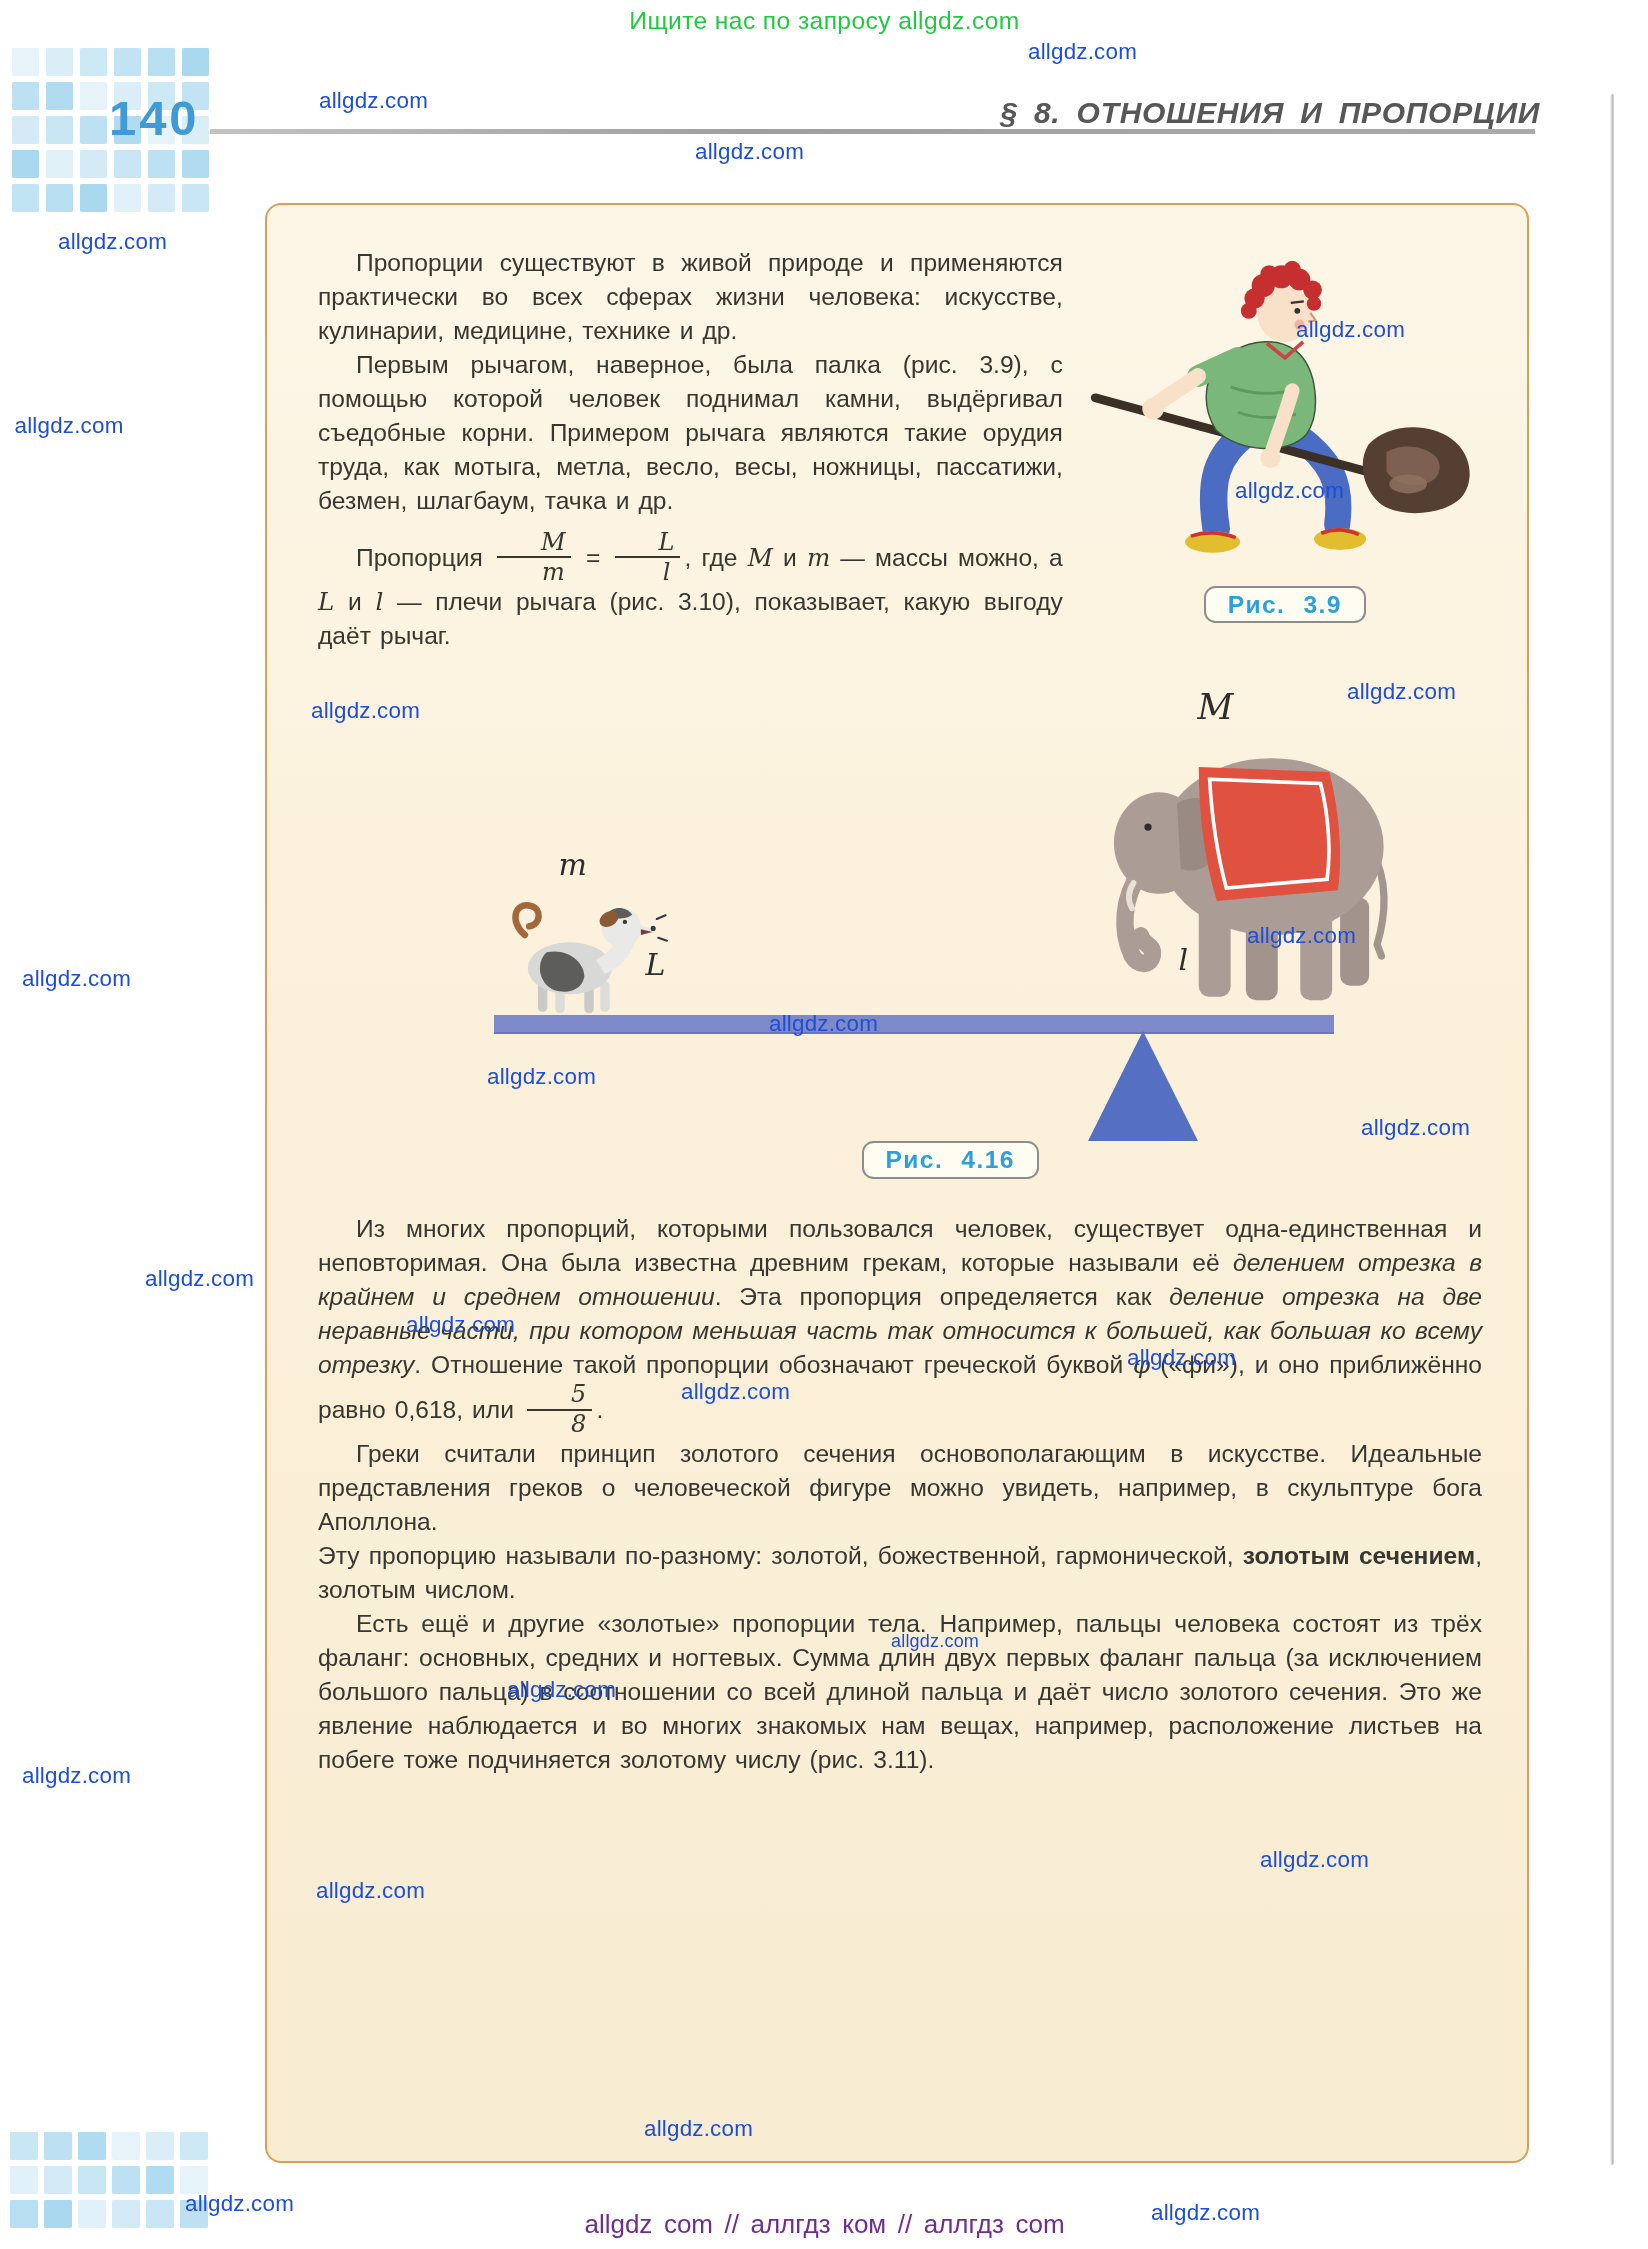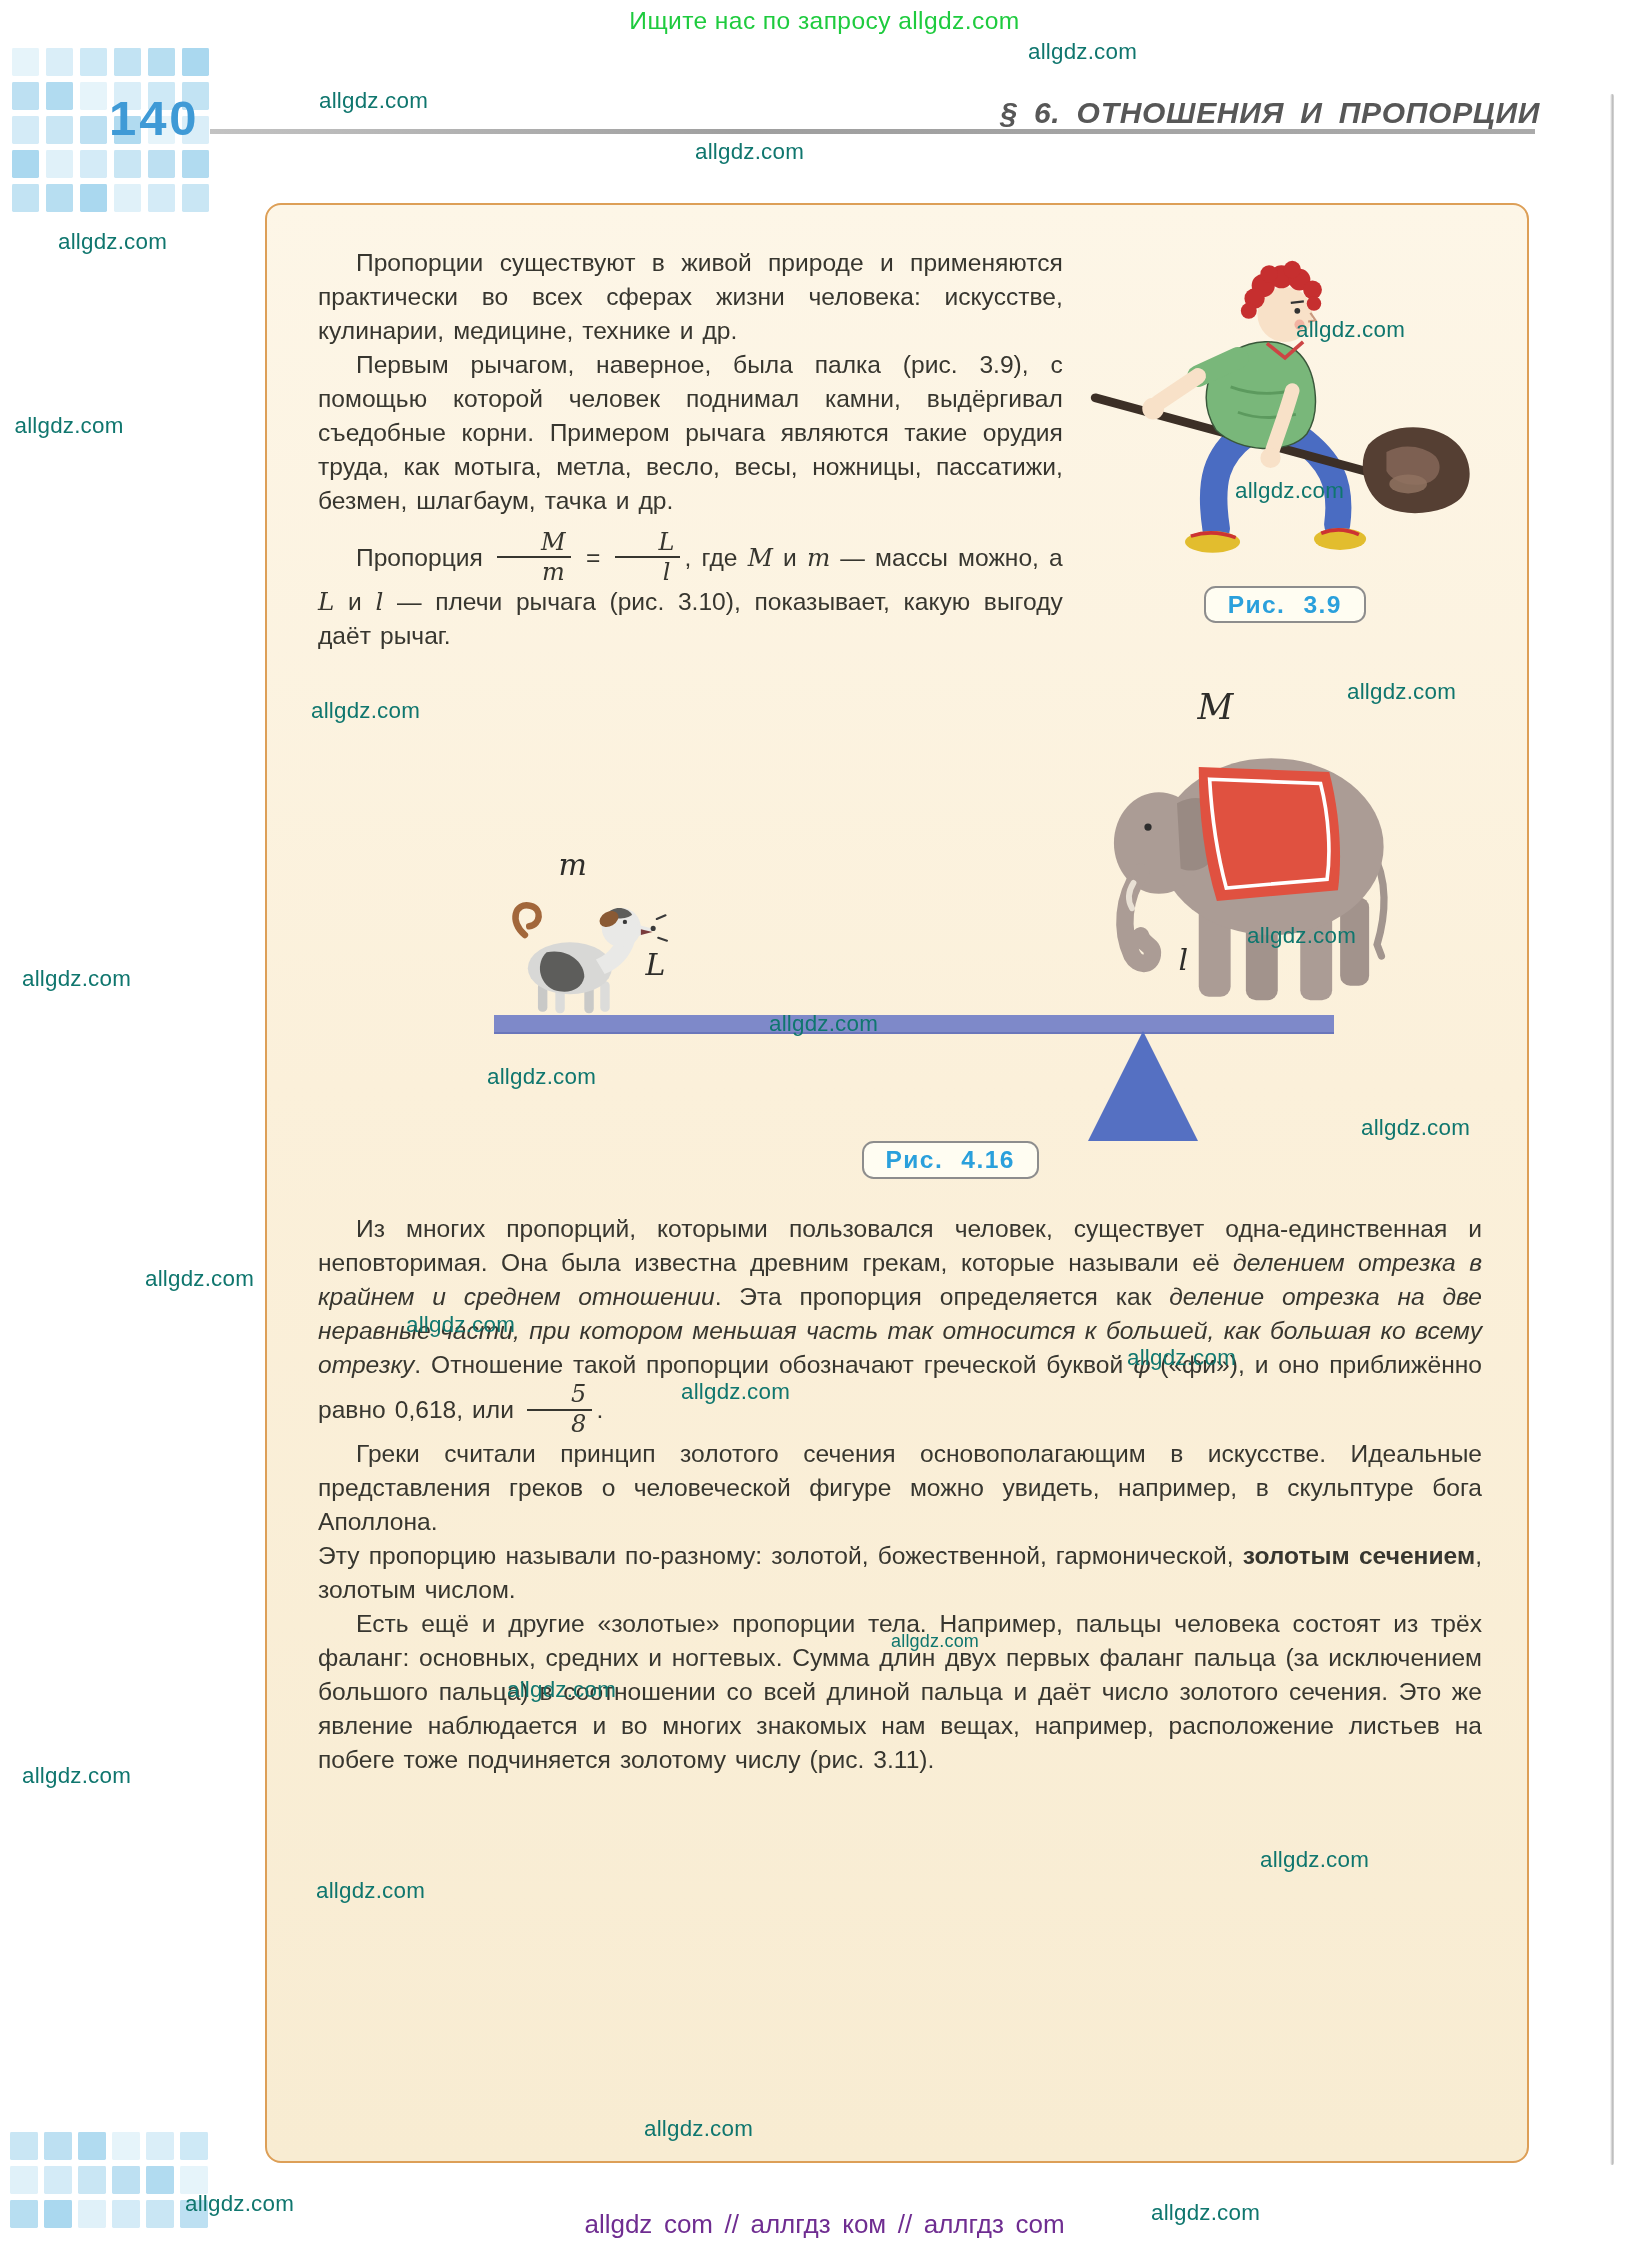--- a/index.html
+++ b/index.html
@@ -86,21 +86,21 @@
     border-bottom:110px solid #5570c2;
   }
   .mlabel{
     position:absolute;font-family:"DejaVu Serif",serif;font-style:italic;
     font-size:30px;color:#2e2d2a;
   }
   .mlabel.big{font-size:35px;}
   .fig310 .badge{position:absolute;left:558px;top:481px;}
   
   .wm{
-    position:absolute;font-size:22.4px;color:#0f766e;white-space:nowrap;
+    position:absolute;font-size:22.4px;color:#1d4ed8;white-space:nowrap;
     letter-spacing:0.2px;
     text-align:center;
   }
   .wm.small{font-size:18px;}
   .footer-line{
     position:absolute;left:0;right:0;top:2209px;text-align:center;
     font-size:26px;color:#6f2d91;word-spacing:4.3px;
   }
 </style>
 </head>
@@ -156,21 +156,21 @@
     <div style="opacity: 0.27;"></div>
     <div style="opacity: 0.38;"></div>
     <div style="opacity: 0.48;"></div>
     <div style="opacity: 0.59;"></div>
   </div>
 <div class="right-edge"></div>
 
 <div class="promo">Ищите нас по запросу allgdz.com</div>
 <div class="pagenum">140</div>
 <div class="header-rule"></div>
-<div class="section-title">§ 6.  ОТНОШЕНИЯ  И  ПРОПОРЦИИ</div>
+<div class="section-title">§ 8.  ОТНОШЕНИЯ  И  ПРОПОРЦИИ</div>
 
 <div class="content-box">
 
   <div class="fig39-float">
     <svg class="boy-svg" viewBox="0 0 560 450" aria-hidden="true">
 
       <path d="M300,270 C340,300 360,330 352,390" stroke="#4a6cc2" stroke-width="36" fill="none" stroke-linecap="round"></path>
       <ellipse cx="356" cy="410" rx="36" ry="15" fill="#e2bd2e"></ellipse>
       <path d="M330,402 Q356,392 382,404" stroke="#cc3333" stroke-width="5" fill="none"></path>
       <path d="M225,265 C185,295 175,330 185,396" stroke="#4a6cc2" stroke-width="38" fill="none" stroke-linecap="round"></path>

